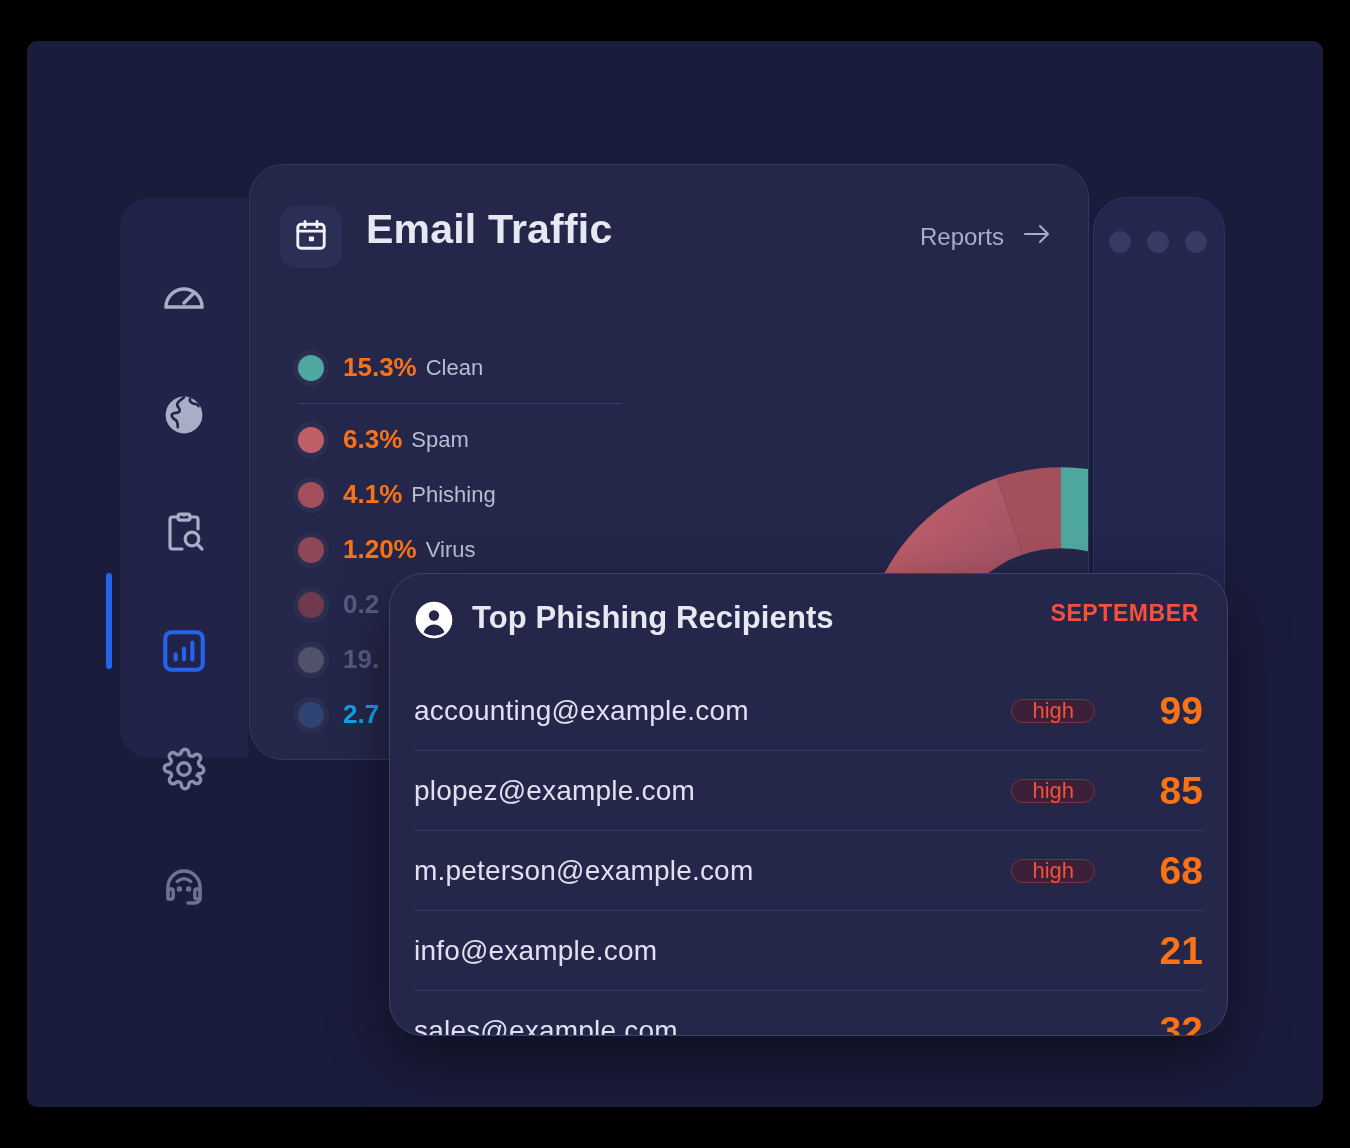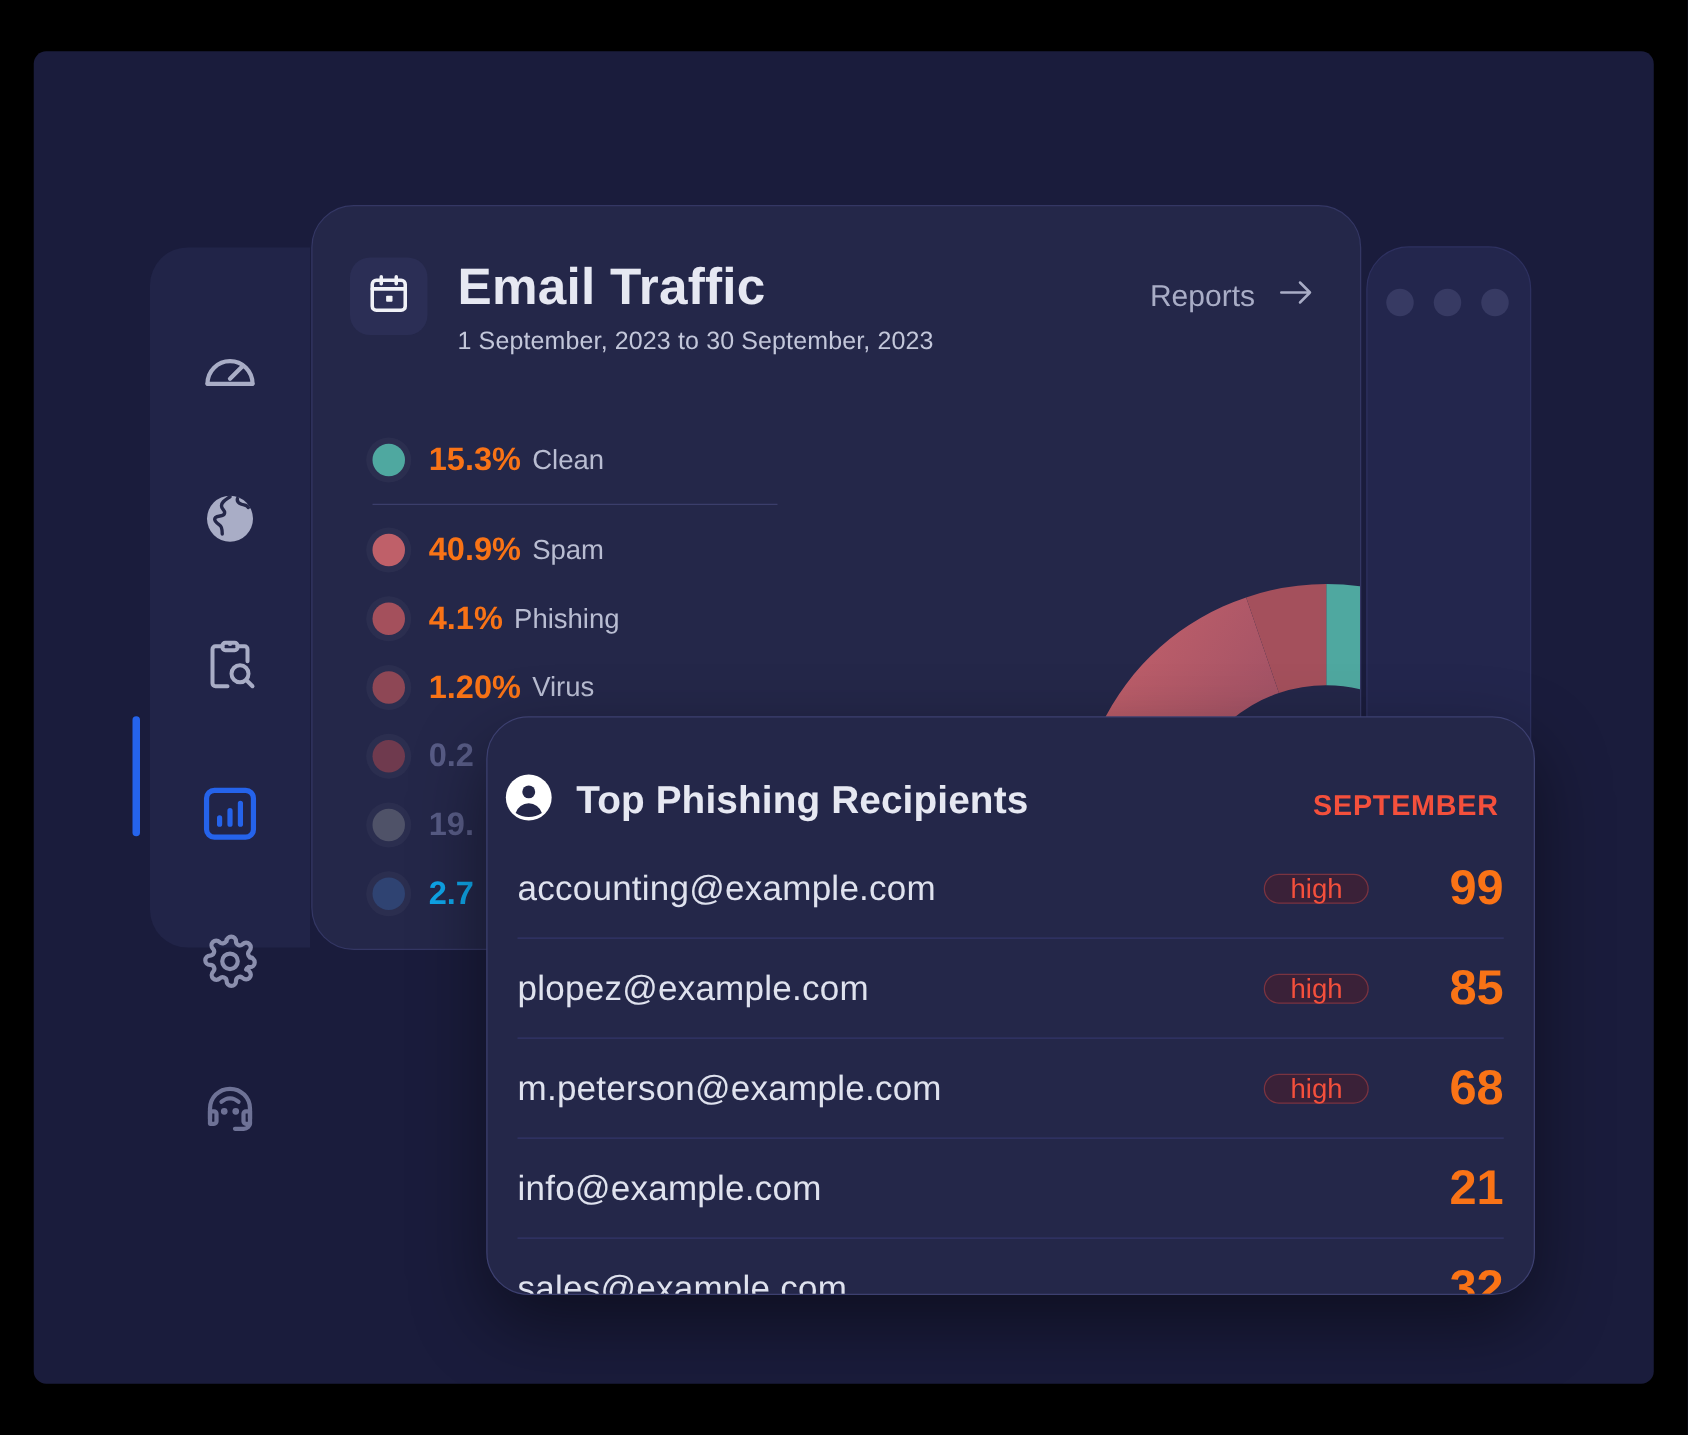--- a/index.html
+++ b/index.html
@@ -89,22 +89,22 @@
   .donut-wrap{position:absolute;left:596px;top:285px;width:430px;height:430px;}
 
   
   .phish-card{
     position:absolute;left:362px;top:532px;width:837px;height:461px;
     background:#242749;border:1px solid #3d4070;border-radius:34px;
     box-shadow:0 24px 60px rgba(0,0,0,.45);
     overflow:hidden;
   }
   .pc-head{
-    position:absolute;left:13px;top:26px;right:28px;height:58px;
-    display:flex;align-items:flex-end;
+    position:absolute;left:24px;top:26px;right:28px;height:58px;
+    display:flex;align-items:flex-start;
   }
   .pc-avatar{width:40px;height:40px;flex:none;margin-right:18px;}
   .pc-title{font-size:31px;font-weight:700;color:#e6e8f2;letter-spacing:.1px;}
   .pc-month{
     margin-left:auto;color:#f4503c;font-size:23px;font-weight:700;letter-spacing:.6px;
   }
   .pc-list{position:absolute;left:24px;top:97px;right:24px;}
   .pc-row{
     display:flex;align-items:center;height:79px;border-top:1px solid #33366a;
   }
@@ -203,21 +203,20 @@
           <span>
             <svg width="36" height="36" viewBox="0 0 24 24" fill="none" stroke="#f0f1f7" stroke-width="1.9" stroke-linecap="round" stroke-linejoin="round">
               <rect x="3.2" y="4.8" width="17.6" height="16" rx="2.2"></rect>
               <path d="M3.2 9.4h17.6M8 3v3.6M16 3v3.6"></path>
               <rect x="10.6" y="13" width="3.4" height="3.2" rx=".5" fill="#f0f1f7" stroke="none"></rect>
             </svg>
           </span>
         </div>
         <div class="tc-titles">
           <div class="tc-title">Email Traffic</div>
-          <div class="tc-sub">1 September, 2023 to 30  September, 2023</div>
         </div>
       </div>
 
       <a class="reports-link" href="#" style="text-decoration:none">
         <span>Reports</span>
         <span>
           <svg width="30" height="22" viewBox="0 0 30 22" fill="none" stroke="#a9adc6" stroke-width="2" stroke-linecap="round" stroke-linejoin="round">
             <path d="M3 11h23M18 3l8 8-8 8"></path>
           </svg>
         </span>
@@ -256,21 +255,21 @@
 
         <div class="leg-row">
           <span class="leg-dot" style="background:#4fa8a0"></span>
           <span class="leg-val">15.3%</span>
           <span class="leg-lbl">Clean</span>
         </div>
         <div class="leg-sep"></div>
 
         <div class="leg-row">
           <span class="leg-dot" style="background:#bf6069"></span>
-          <span class="leg-val">40.9%</span>
+          <span class="leg-val">6.3%</span>
           <span class="leg-lbl">Spam</span>
         </div>
 
         <div class="leg-row">
           <span class="leg-dot" style="background:#a4505c"></span>
           <span class="leg-val">4.1%</span>
           <span class="leg-lbl">Phishing</span>
         </div>
 
         <div class="leg-row">

